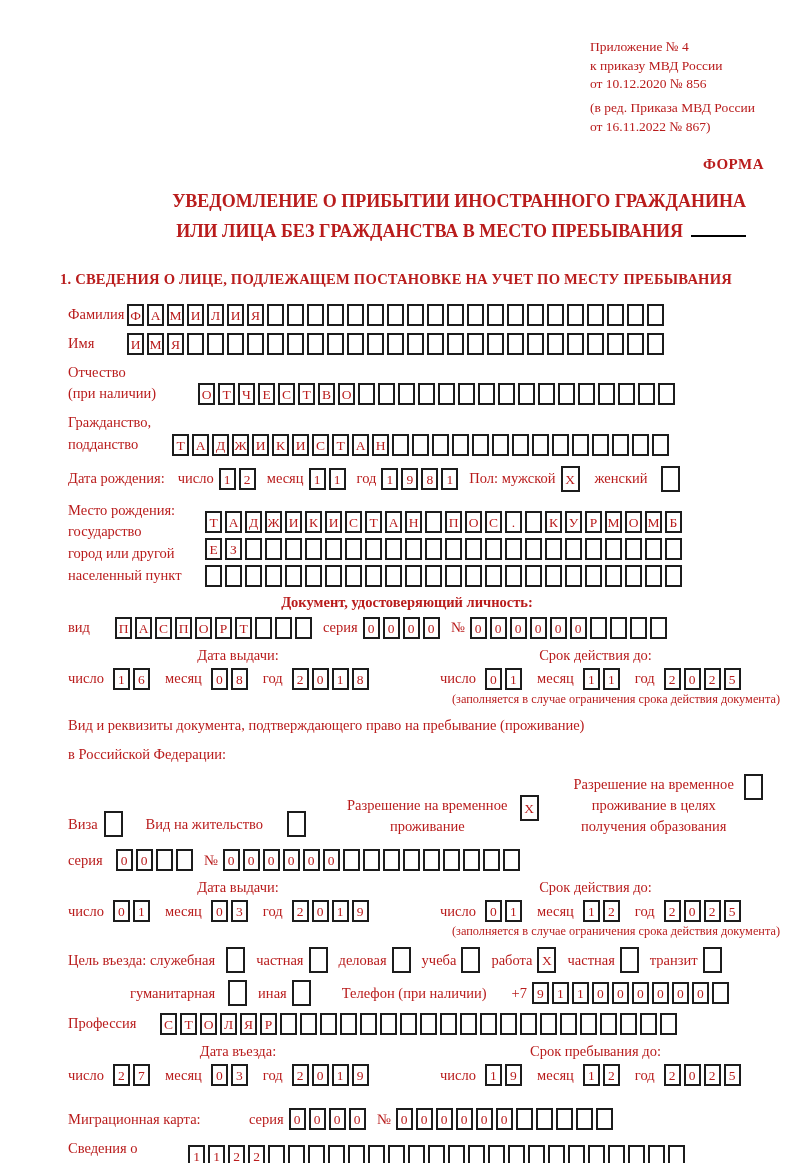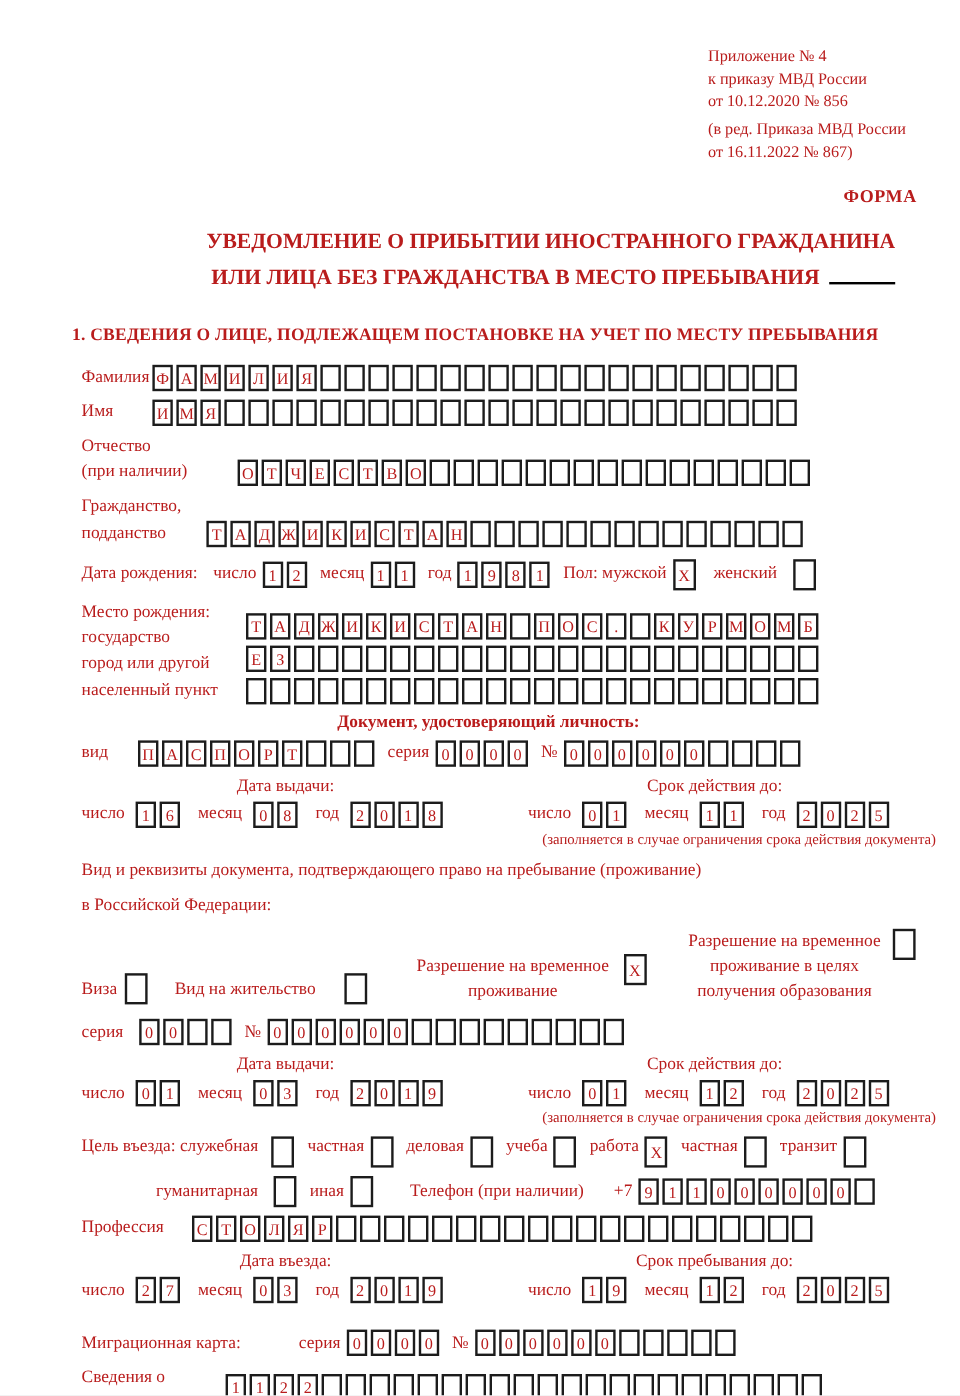--- a/index.html
+++ b/index.html
@@ -205,21 +205,21 @@
         <span class="cells"><span class="cell">0</span><span class="cell">1</span></span>
         <span class="dlabel">месяц</span>
         <span class="cells"><span class="cell">1</span><span class="cell">2</span></span>
         <span class="dlabel">год</span>
         <span class="cells"><span class="cell">2</span><span class="cell">0</span><span class="cell">2</span><span class="cell">5</span></span>
       </div>
     </div>
   </div>
   <div class="note">(заполняется в случае ограничения срока действия документа)</div>
 
-  <div class="row" style="align-items:flex-start">
+  <div class="row" style="align-items:center">
     <span class="dlabel first">Цель въезда: служебная</span>
     <span class="cells cb" style="margin-left:6px"><span class="cell"></span></span>
     <span class="dlabel">частная</span>
     <span class="cells cb"><span class="cell"></span></span>
     <span class="dlabel">деловая</span>
     <span class="cells cb"><span class="cell"></span></span>
     <span class="dlabel">учеба</span>
     <span class="cells cb"><span class="cell"></span></span>
     <span class="dlabel">работа</span>
     <span class="cells cb"><span class="cell">X</span></span>

